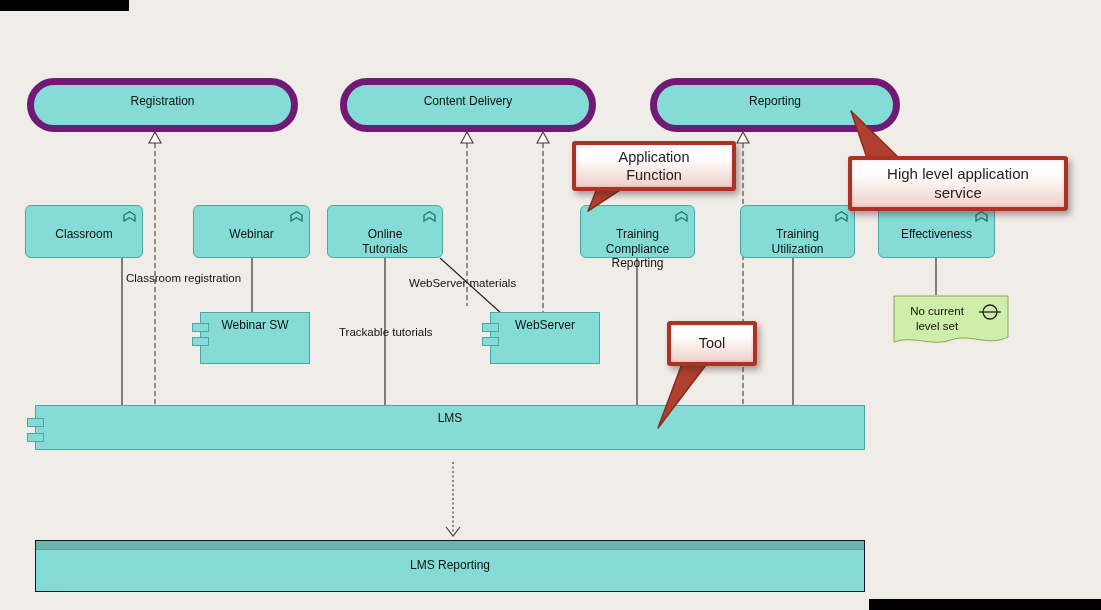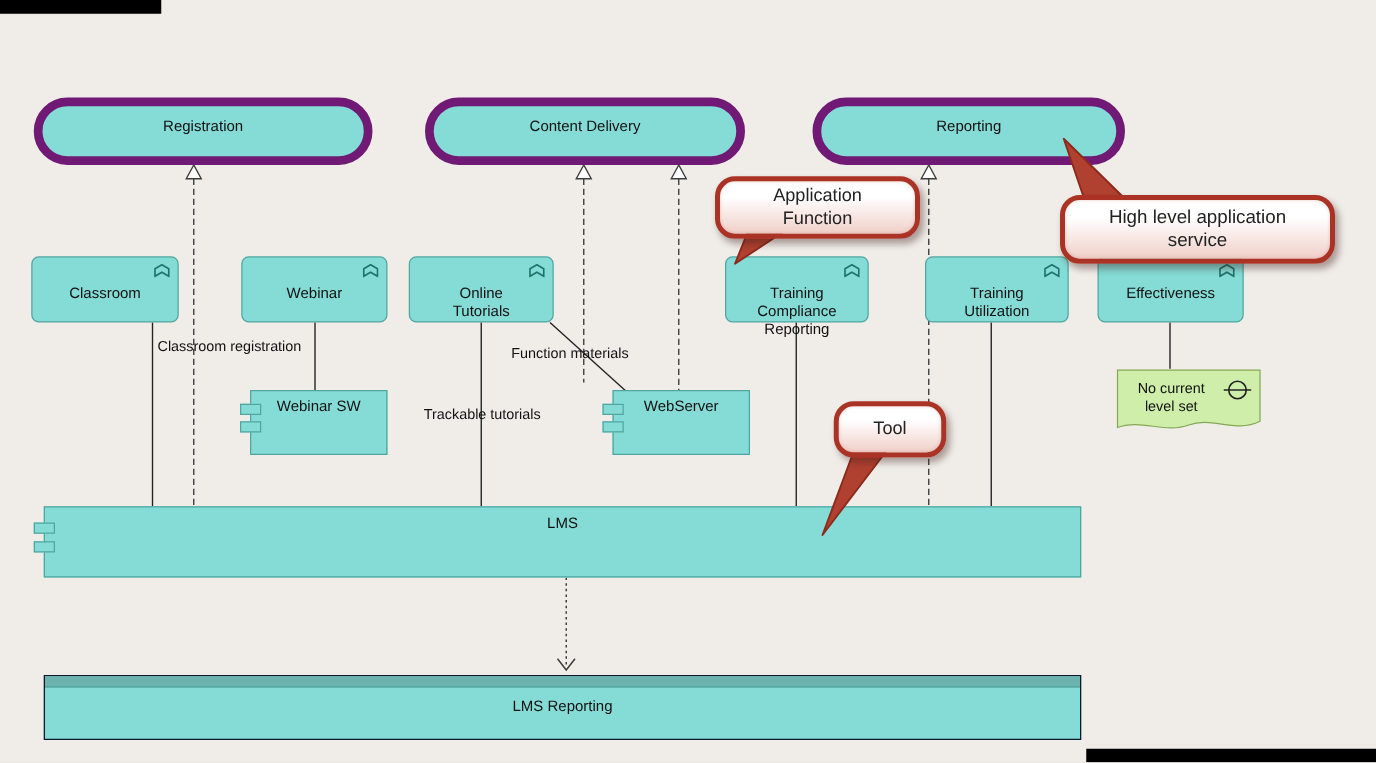--- a/index.html
+++ b/index.html
@@ -31,21 +31,21 @@
 
   .note{position:absolute;z-index:2}
   .noteshape path{fill:#cfeeaa;stroke:#85a855;stroke-width:1}
   .gapicon{position:absolute;right:6px;top:8px}
   .gapicon circle{fill:none;stroke:#222;stroke-width:1.3}
   .gapicon line{stroke:#222;stroke-width:1.3}
   .notelabel{position:absolute;left:12px;top:9px;width:64px;text-align:center;font-size:11.5px;line-height:1.3}
 
   .connlabel{position:absolute;font-size:11.5px;z-index:3;color:#111;white-space:nowrap}
 
-  .callout{position:absolute;z-index:10;border:4px solid #aa3326;border-radius:16px;
+  .callout{position:absolute;z-index:10;border:4px solid #aa3326;border-radius:3px;
            background:linear-gradient(180deg,#ffffff 30%,#f0cfc8);
            box-shadow:3px 4px 6px rgba(60,30,25,.4), inset 0 0 3px rgba(170,50,40,.25);
            display:flex;align-items:center;justify-content:center;text-align:center;
            font-size:14.5px;color:#222;line-height:1.25}
   .callout .ctext{display:block;margin:0 auto}
   .callout.hl{font-size:15px}
 
   .dash{stroke:#3c3c3c;stroke-width:1.1;stroke-dasharray:5 3;fill:none}
   .solid{stroke:#222;stroke-width:1.1}
   .tri{fill:#fdfdfd;stroke:#3c3c3c;stroke-width:1.1}
@@ -137,21 +137,21 @@
   <div class="comp" style="left:200px;top:312px;width:110px;height:52px">
     <span class="tab t1"></span>
     <span class="tab t2"></span>
     <span>Webinar SW</span>
   </div>
   <div class="comp" style="left:490px;top:312px;width:110px;height:52px">
     <span class="tab t1"></span>
     <span class="tab t2"></span>
     <span>WebServer</span>
   </div>
-  <div class="comp big" style="left:35px;top:405px;width:830px;height:57px">
+  <div class="comp big" style="left:35px;top:405px;width:830px;height:45px">
     <span class="tab t1"></span>
     <span class="tab t2"></span>
     <span>LMS</span>
   </div>
 
   <div class="node" style="left:35px;top:540px;width:830px;height:52px">
     <div class="band"></div>
     <span class="nlabel">LMS Reporting</span>
   </div>
 
@@ -160,21 +160,21 @@
       <path d="M1,1 H115 V42 C95,52 77,38 58,45 C39,52 20,40 1,47 Z"></path>
     </svg>
     <svg class="gapicon" width="26" height="18" viewBox="0 0 26 18">
       <circle cx="13" cy="9" r="7"></circle>
       <line x1="2" y1="9" x2="24" y2="9"></line>
     </svg>
     <span class="notelabel">No current level set</span>
   </div>
 
   <div class="connlabel" style="left:126px;top:272px">Classroom registration</div>
-  <div class="connlabel" style="left:409px;top:277px">Function materials</div>
+  <div class="connlabel" style="left:409px;top:277px">WebServer materials</div>
   <div class="connlabel" style="left:339px;top:326px">Trackable tutorials</div>
 
   <svg class="layer tails" width="1101" height="610">
     <polygon class="tail" points="598,186 626,186 588,211"></polygon>
     <polygon class="tail" points="868,161 902,161 851,111"></polygon>
     <polygon class="tail" points="683,361 709,361 658,428"></polygon>
   </svg>
 
   <div class="callout" style="left:572px;top:141px;width:164px;height:50px">
     <span class="ctext" style="width:112px">Application Function</span>

